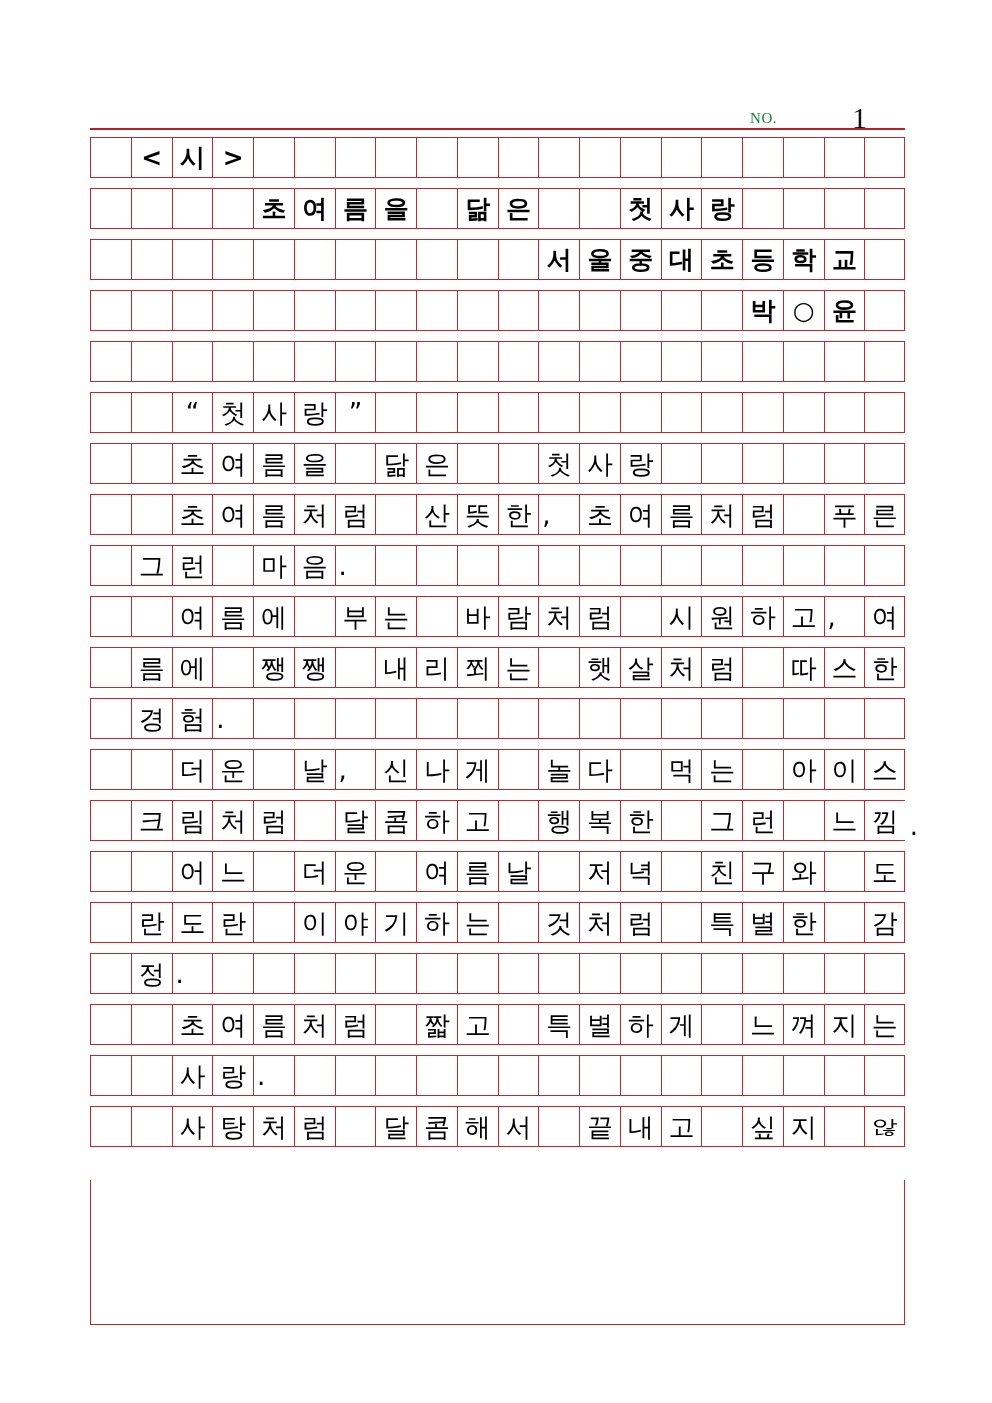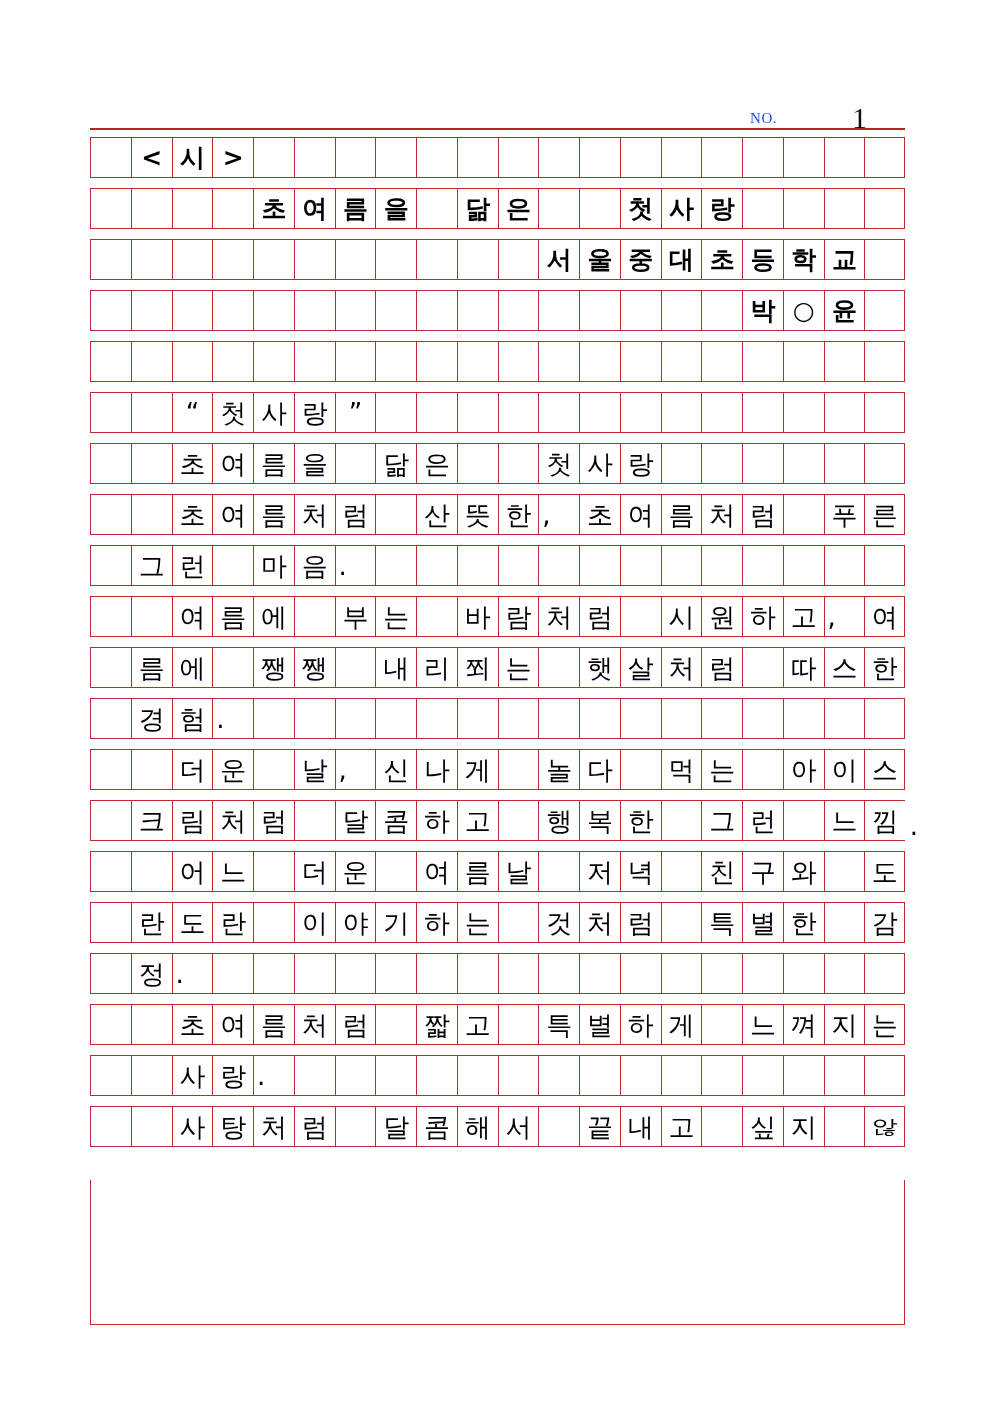--- a/index.html
+++ b/index.html
@@ -29,21 +29,21 @@
     top: 98px;
     width: 815px;
     height: 32px;
   }
   #header .no-label {
     position: absolute;
     right: 128px;
     bottom: 3px;
     font-family: "Liberation Serif", "DejaVu Serif", serif;
     font-size: 15px;
-    color: #1d4ed8;
+    color: #15803d;
     letter-spacing: 0.5px;
   }
   #header .no-value {
     position: absolute;
     right: 38px;
     bottom: -3px;
     font-family: "Liberation Serif", "DejaVu Serif", serif;
     font-size: 30px;
     color: #111111;
     line-height: 1;

